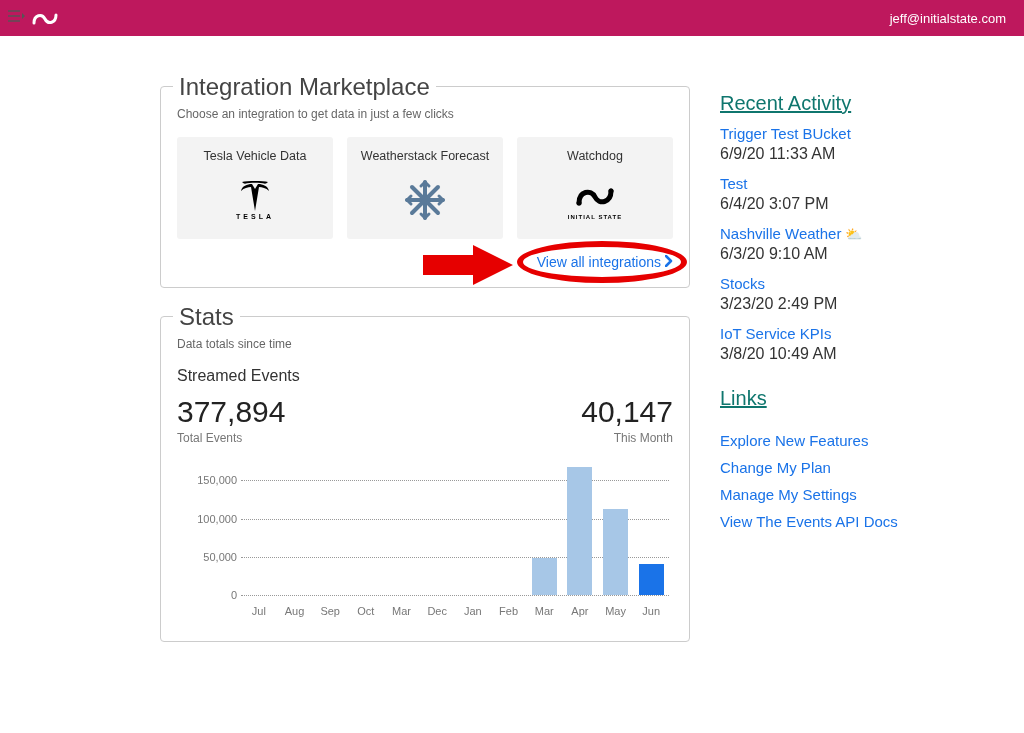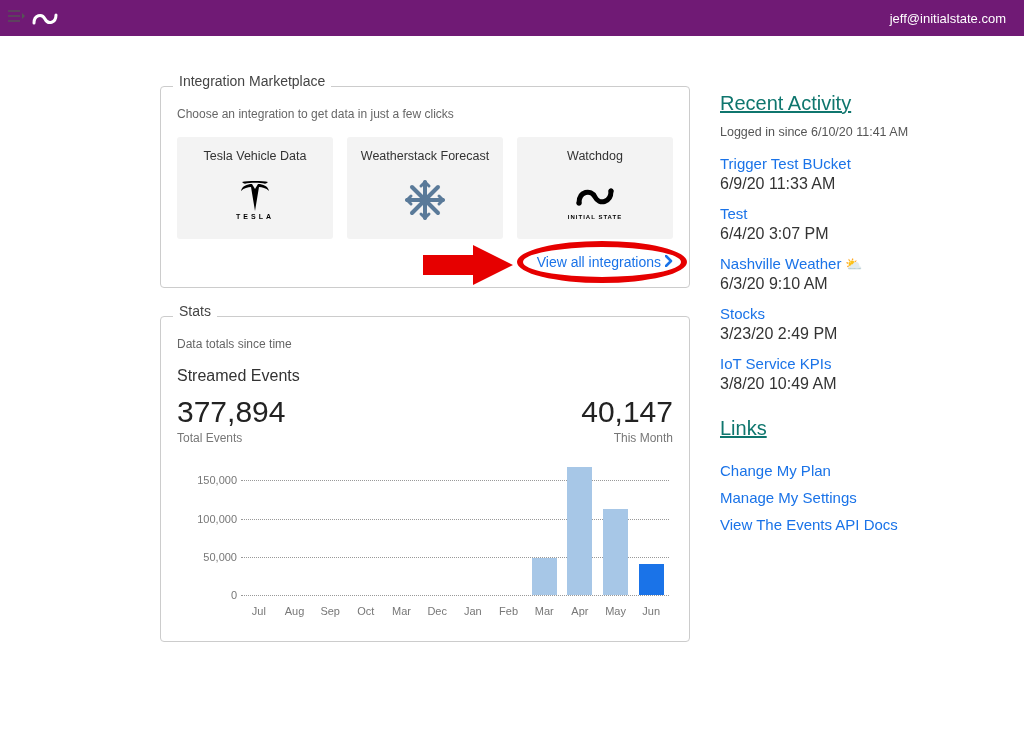--- a/index.html
+++ b/index.html
@@ -1,26 +1,26 @@
 <!DOCTYPE html>
 <html><head>
 <meta charset="utf-8">
 <style>
   * { box-sizing: border-box; margin: 0; padding: 0; }
   body { font-family: -apple-system, BlinkMacSystemFont, "Segoe UI", Helvetica, Arial, sans-serif; color: #333; background: #fff; width: 1024px; }
-  .topbar { background: #701a75; height: 36px; display: flex; align-items: center; justify-content: space-between; padding: 0 18px 0 8px; }
+  .topbar { background: #be185d; height: 36px; display: flex; align-items: center; justify-content: space-between; padding: 0 18px 0 8px; }
   .topbar-left { display: flex; align-items: center; gap: 4px; }
   .menu-icon { color: #666; font-size: 16px; }
   .brand-logo svg { display: block; }
   .user-email { color: #fff; font-size: 13px; font-weight: 500; }
   .page { display: flex; padding: 50px 40px 40px 40px; gap: 30px; }
   .main-col { width: 530px; margin-left: 120px; }
   .side-col { width: 260px; padding-top: 6px; }
   .panel { border: 1px solid #ccc; border-radius: 4px; padding: 16px 16px 16px 16px; position: relative; margin-bottom: 28px; }
-  .panel-title { position: absolute; top: -14px; left: 12px; background: #fff; padding: 0 6px; font-size: 14px; color: #444; }
+  .panel-title { position: absolute; top: -14px; left: 12px; background: #fff; padding: 0 6px; font-size: 24px; color: #444; }
   .panel-subtitle { font-size: 12px; color: #666; margin-top: 4px; margin-bottom: 16px; }
   .cards { display: flex; gap: 14px; }
   .card { flex: 1; background: #f3f3f3; border-radius: 3px; padding: 12px 8px 10px 8px; display: flex; flex-direction: column; align-items: center; height: 102px; }
   .card-title { font-size: 12.5px; color: #333; margin-bottom: 8px; text-align: center; }
   .card-icon { flex: 1; display:flex; align-items:center; justify-content:center; }
   .view-all-row { text-align: right; margin-top: 14px; position:relative; }
   .view-all { color: #1a73e8; font-size: 14px; text-decoration: none; display:inline-flex; align-items:center; gap:4px; position:relative; z-index:2; }
   .red-oval { position:absolute; right:-14px; top:-12px; width:170px; height:42px; border:6px solid #e60000; border-radius:50%; z-index:1; }
   .red-arrow { position:absolute; right:160px; top:-8px; z-index:1; }
   .stats-panel {  }
@@ -224,30 +224,30 @@
             <div class="xtick">May</div>
             <div class="xtick">Jun</div>
           </div>
       </div>
     </div>
 
   </div>
 
   <div class="side-col">
     <div class="side-h">Recent Activity</div>
-    <div class="side-sub">Logged in since 6/10/20 11:41 AM</div>
     <div id="recent-list">
         <div class="activity-item"><a href="#" class="activity-link">Trigger Test BUcket</a><div class="activity-time">6/9/20 11:33 AM</div></div>
         <div class="activity-item"><a href="#" class="activity-link">Test</a><div class="activity-time">6/4/20 3:07 PM</div></div>
         <div class="activity-item"><a href="#" class="activity-link">Nashville Weather<span class="weather-emoji">⛅</span></a><div class="activity-time">6/3/20 9:10 AM</div></div>
         <div class="activity-item"><a href="#" class="activity-link">Stocks</a><div class="activity-time">3/23/20 2:49 PM</div></div>
         <div class="activity-item"><a href="#" class="activity-link">IoT Service KPIs</a><div class="activity-time">3/8/20 10:49 AM</div></div>
       </div>
 
     <div class="side-h" style="margin-top:24px;">Links</div>
     <div style="height:12px"></div>
     <div class="links-list" id="links-list">
+        <a href="#" class="activity-link">Explore New Features</a>
         <a href="#" class="activity-link">Change My Plan</a>
         <a href="#" class="activity-link">Manage My Settings</a>
         <a href="#" class="activity-link">View The Events API Docs</a>
       </div>
   </div>
 </div>
 
 </body></html>

